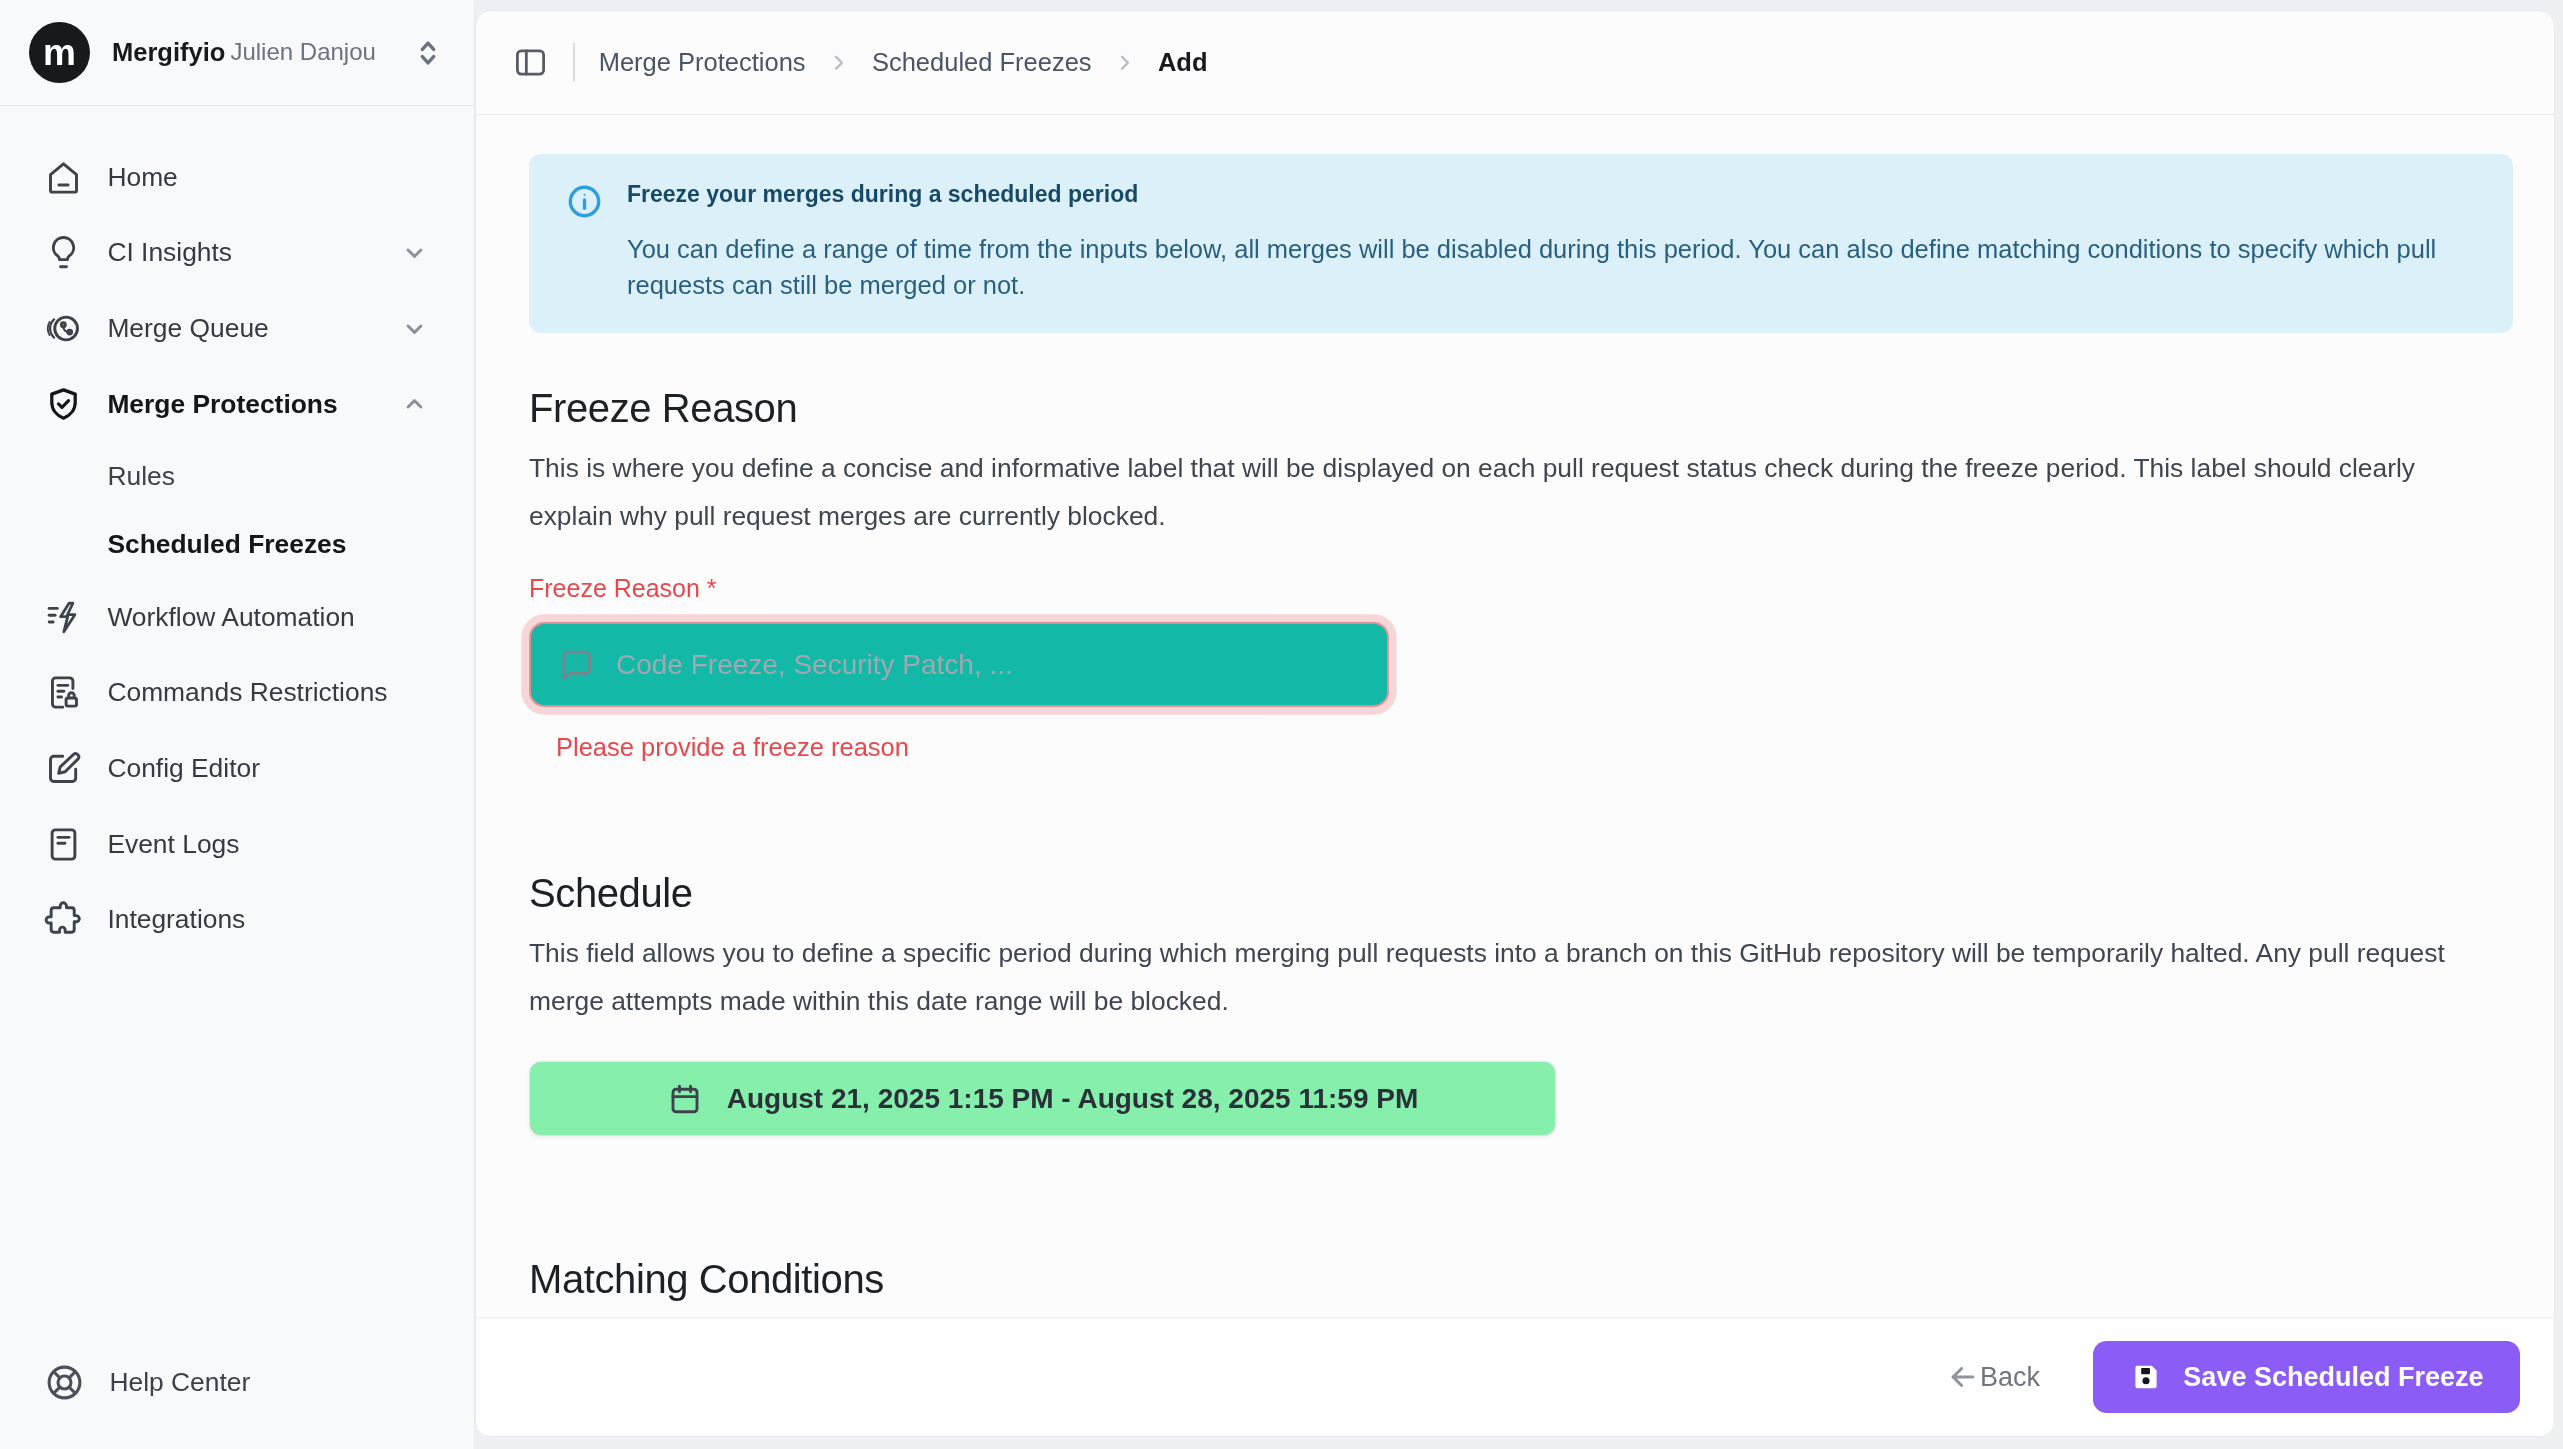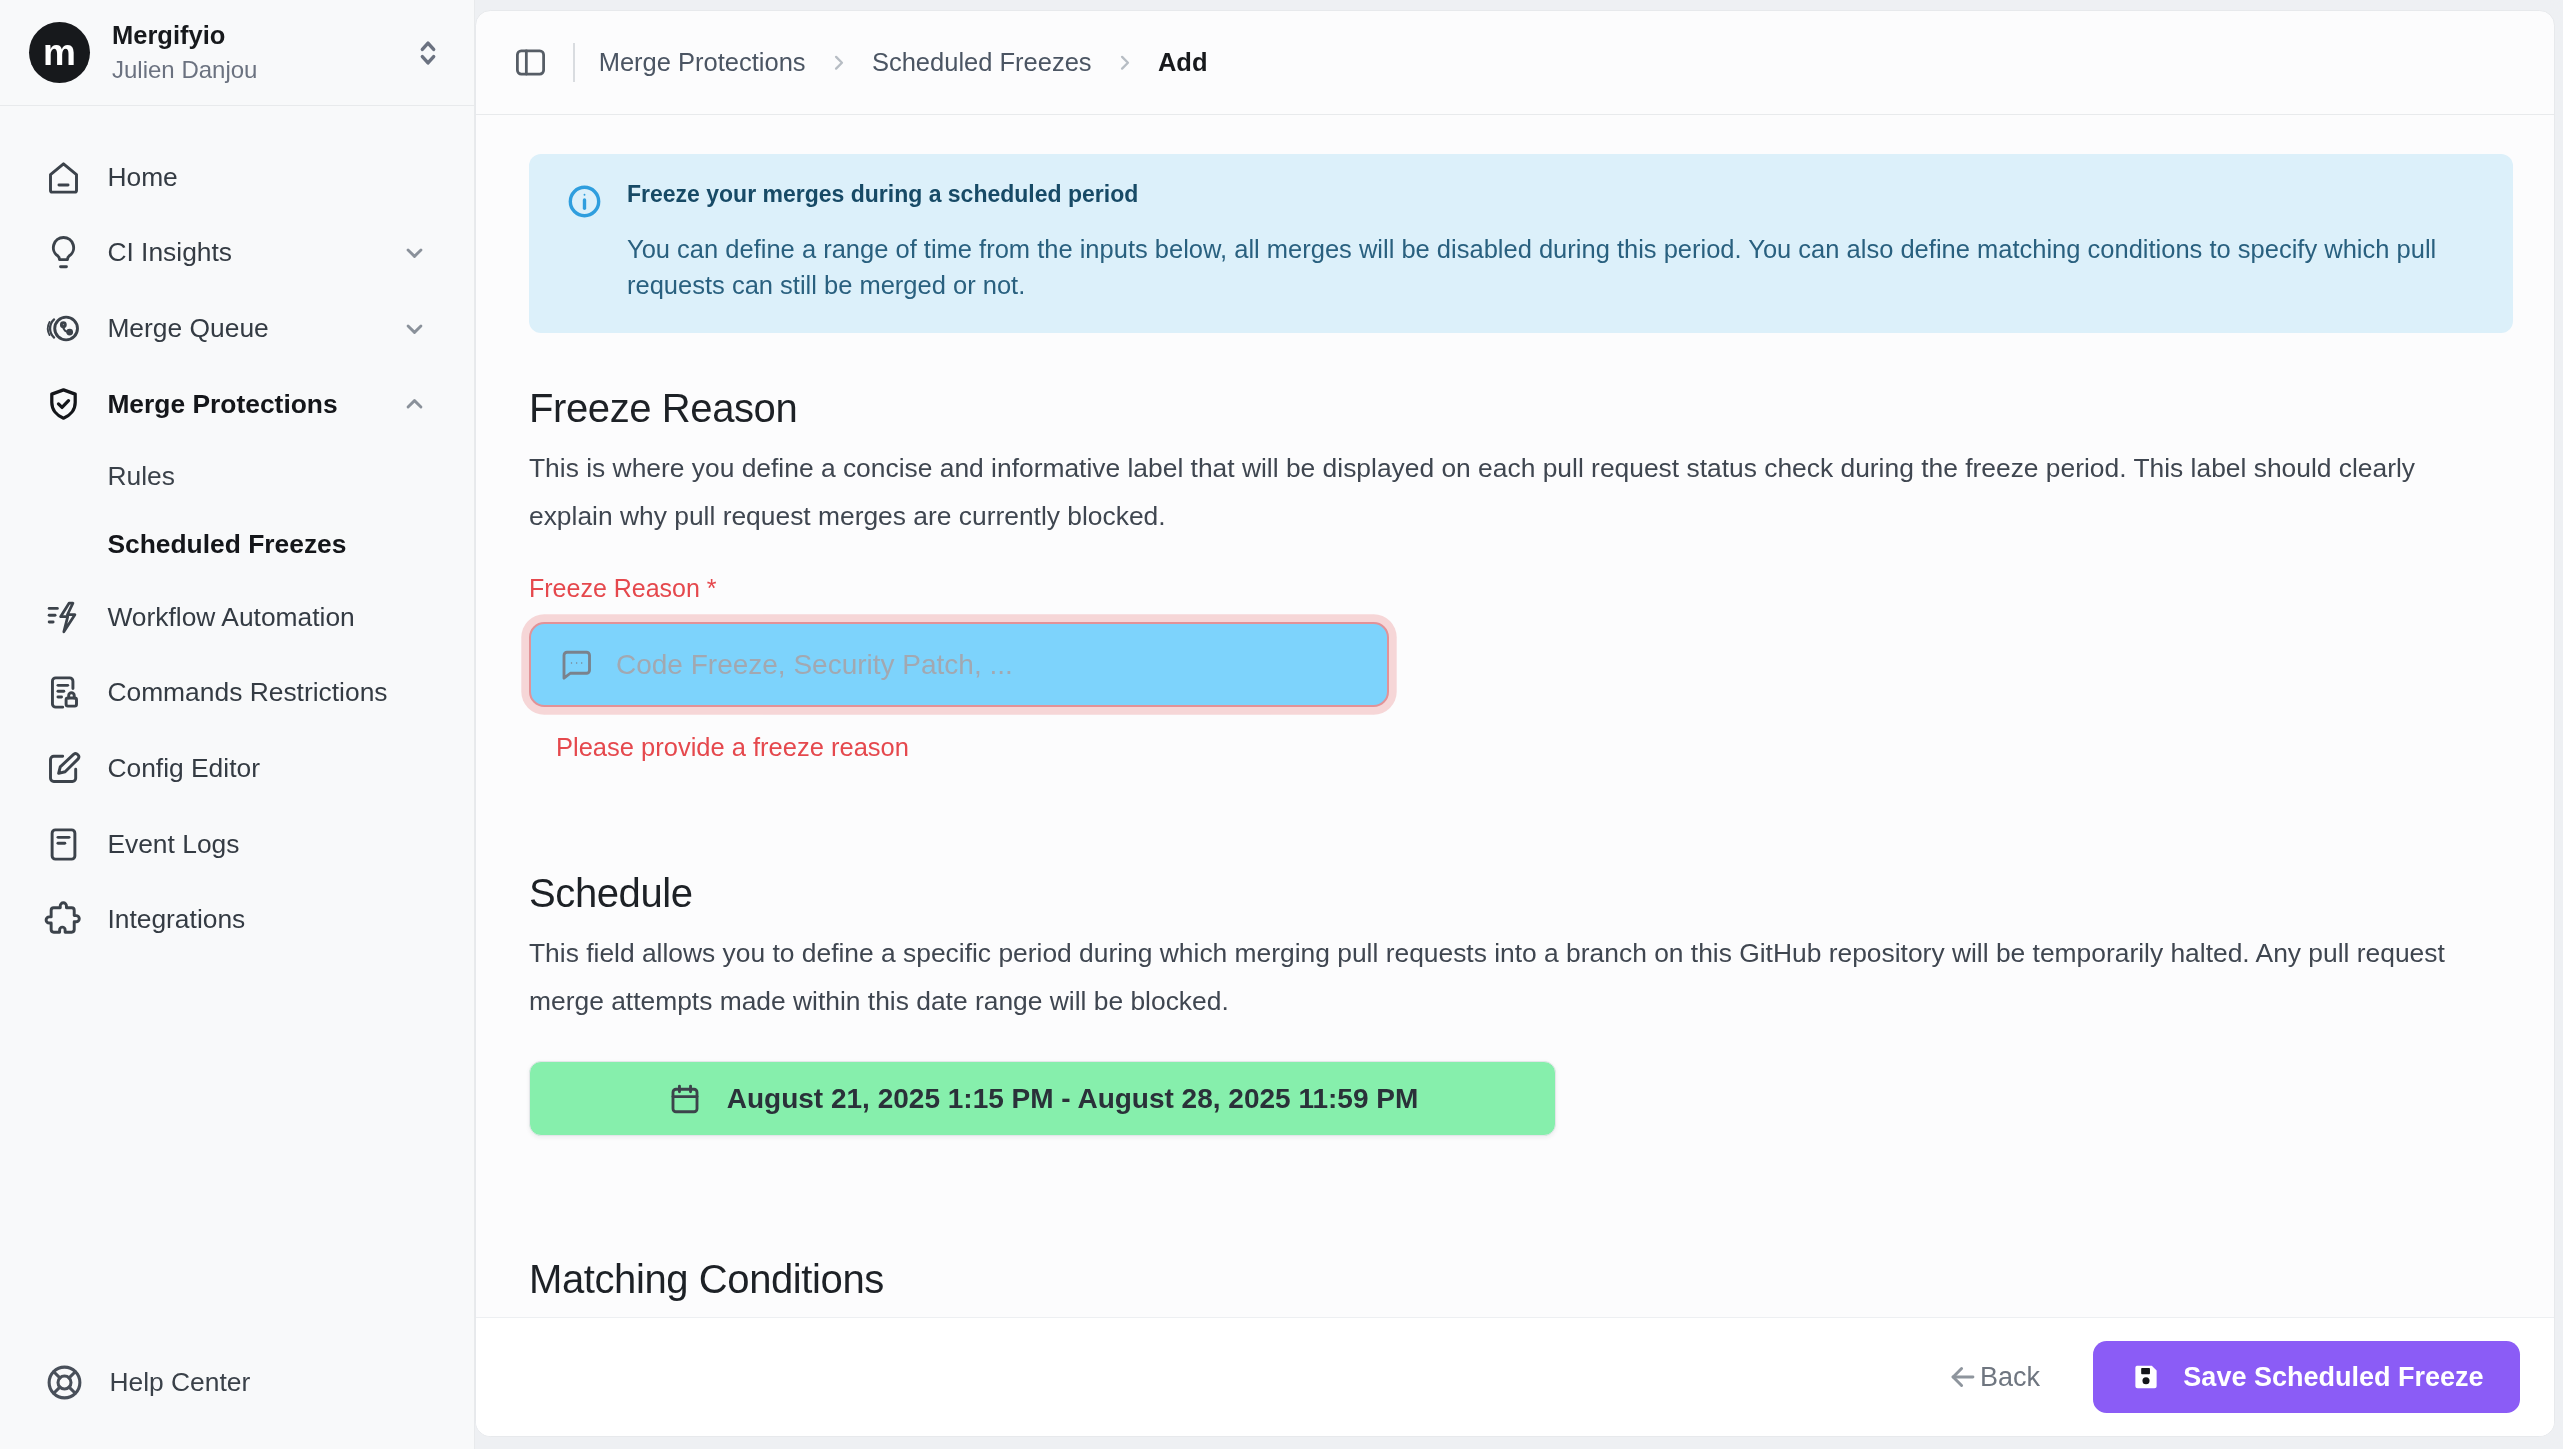--- a/index.html
+++ b/index.html
@@ -26,21 +26,21 @@
     border-bottom:1.7px solid #e8eaec;
     cursor:pointer;
   }
   .avatar {
     width:61px; height:61px; border-radius:50%;
     background:#17191c; color:#fff;
     display:flex; align-items:center; justify-content:center;
     font-weight:700; font-size:37px; line-height:1;
     flex-shrink:0;
   }
-  .org-names { display:flex; flex-direction:column; gap:5.1px; }
+  .org-names { display:flex; flex-direction:row; gap:5.1px; }
   .org-title { font-size:25.5px; font-weight:700; color:#17191c; }
   .org-sub { font-size:24px; color:#6b7280; }
   .updown { margin-left:auto; color:#6b7280; }
 
   nav { padding:37px 20.4px 0 20.4px; flex:1; }
   .nav-item {
     height:68px; margin-bottom:7.7px;
     display:flex; align-items:center; gap:24px;
     padding:0 24px; border-radius:10.2px;
     font-size:26.4px; color:#343b43;
@@ -113,21 +113,21 @@
   .sec-freeze { margin-top:53px; }
   .sec-schedule { margin-top:109px; }
   .sec-matching { margin-top:121px; }
 
   .field-label {
     margin-top:34px; font-size:25px; color:#e5484d; font-weight:500;
   }
   .input-wrap {
     margin-top:19px;
     width:860px; height:85px;
-    background:#7dd3fc;
+    background:#14b8a6;
     border:2.6px solid #e29297;
     border-radius:15.3px;
     box-shadow:0 0 0 7.7px #f6d6d7;
     display:flex; align-items:center; gap:22px;
     padding:0 27px;
   }
   .input-icon { color:#7a828c; flex-shrink:0; display:flex; }
   .input-wrap input {
     border:none; outline:none; background:transparent;
     font-family:"Liberation Sans", sans-serif;

